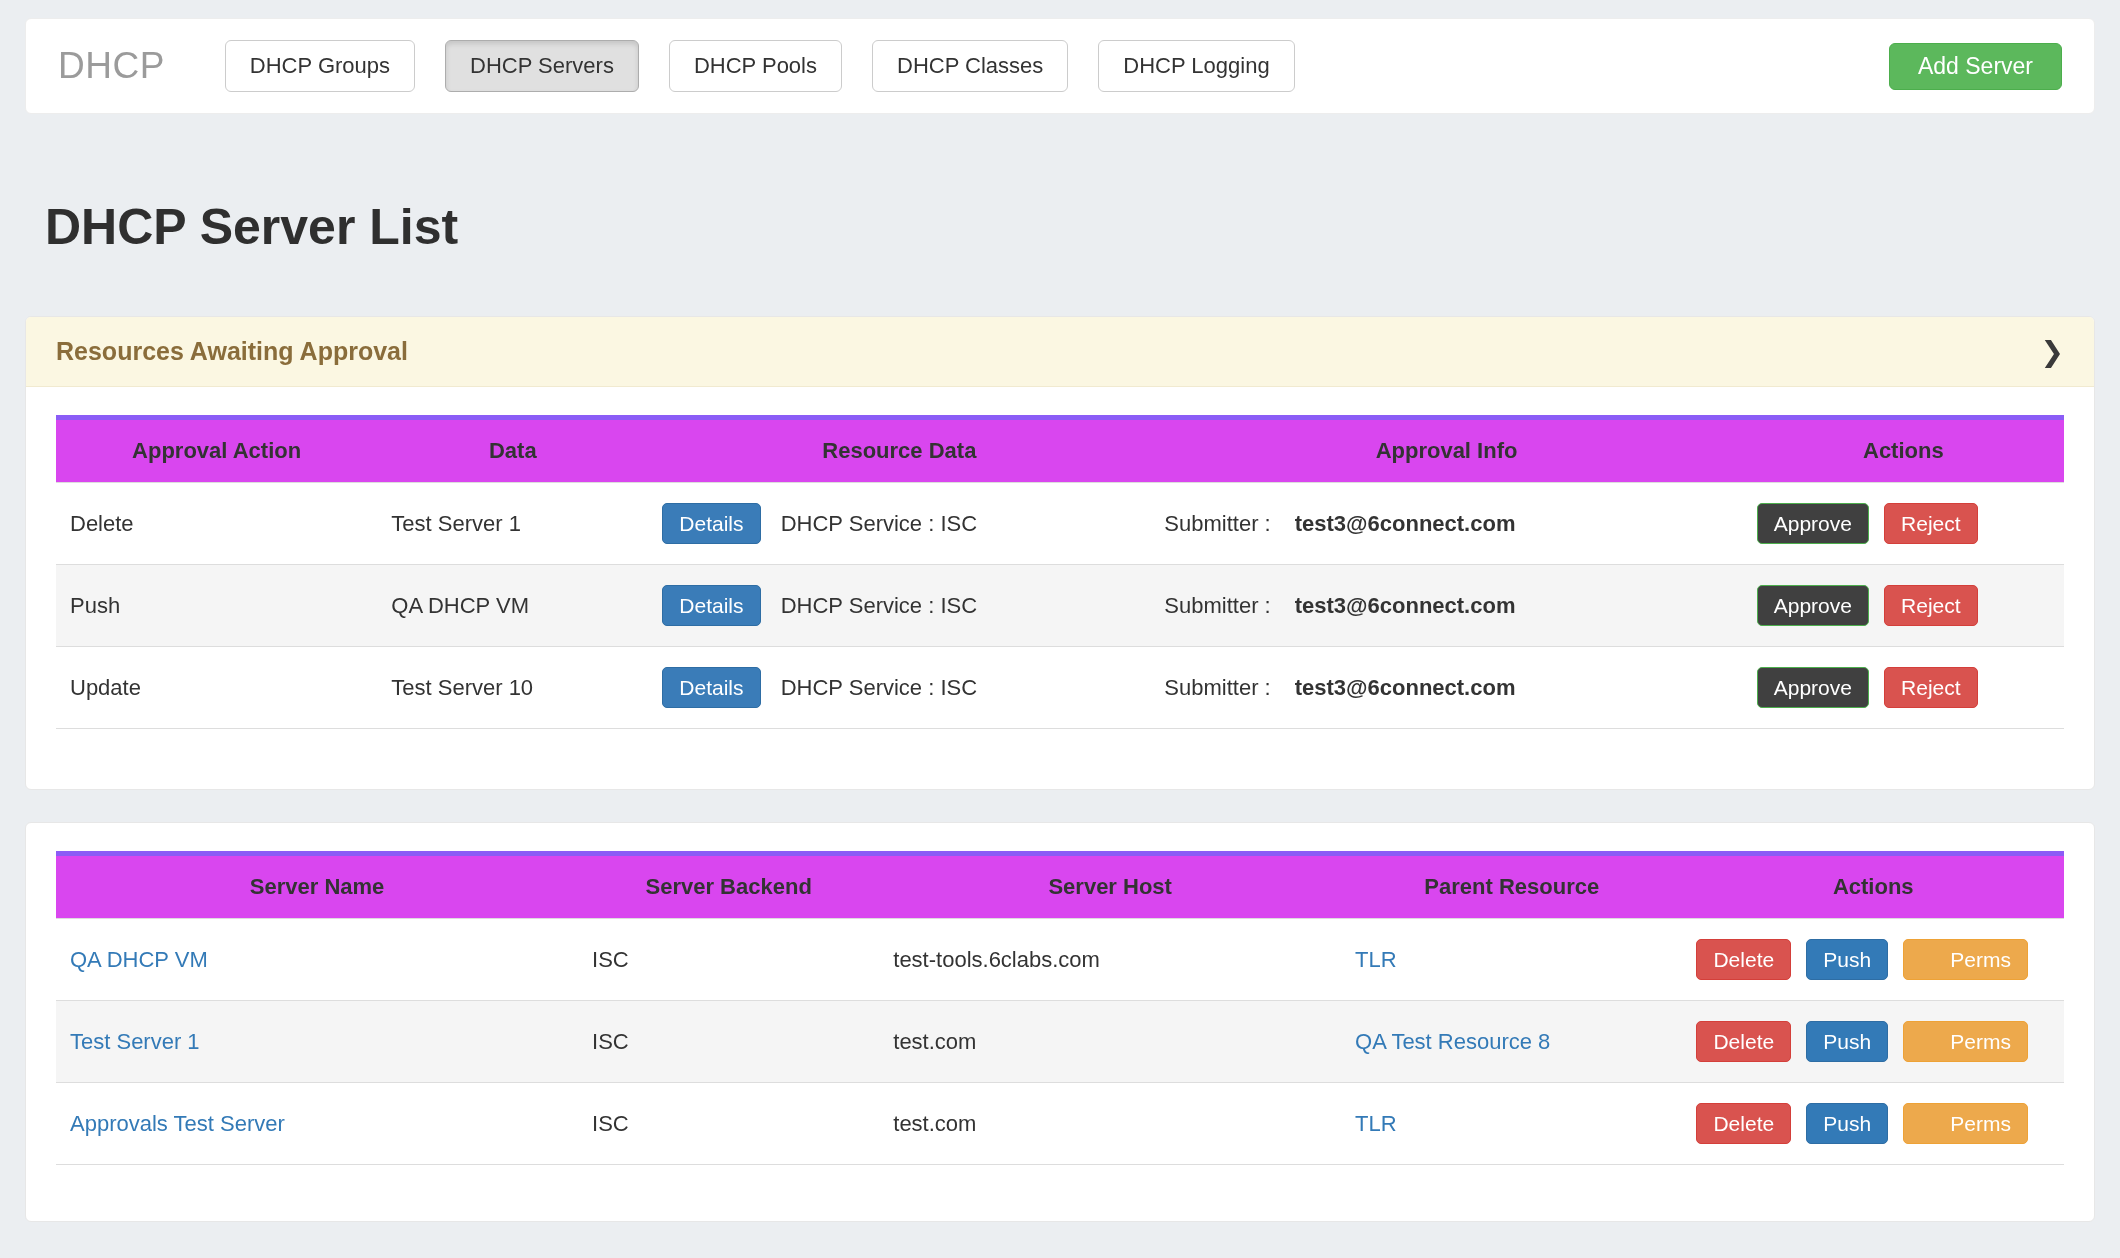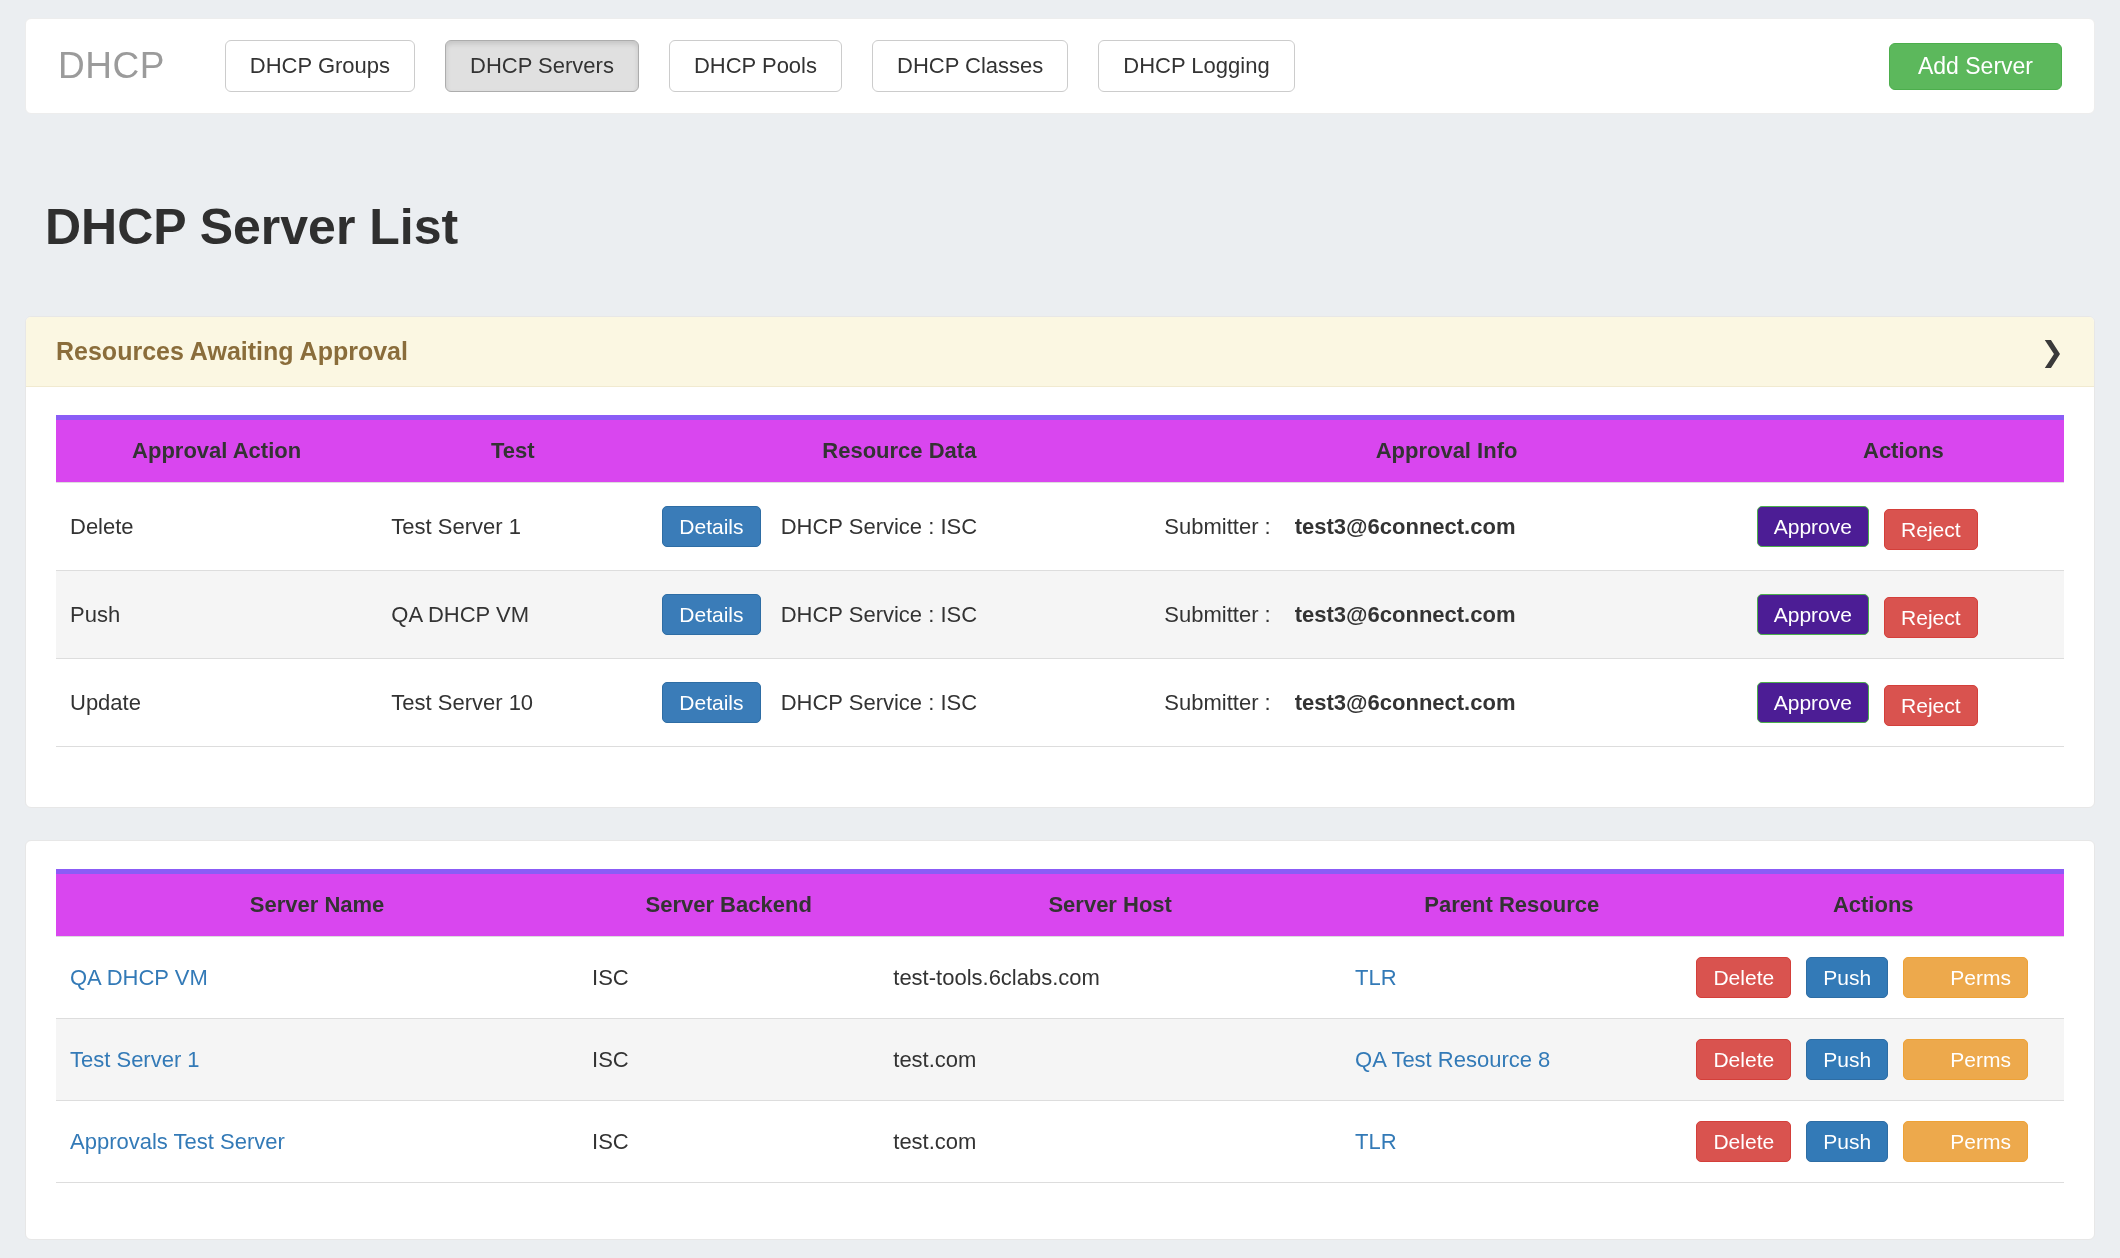--- a/index.html
+++ b/index.html
@@ -128,22 +128,22 @@
     color: #ffffff;
     border: 1px solid transparent;
     border-radius: 5px;
     padding: 9px 16px;
     cursor: pointer;
     line-height: 1;
     vertical-align: middle;
   }
   .btn + .btn { margin-left: 9px; }
   .btn-details { background: #3a7cb8; border-color: #2e6da4; }
-  .btn-approve { background: #4c1d95; border-color: #4cae4c; }
-  .btn-reject  { background: #d9534f; border-color: #d43f3a; margin-top: 6px; }
+  .btn-approve { background: #404040; border-color: #4cae4c; }
+  .btn-reject  { background: #d9534f; border-color: #d43f3a; }
   .btn-delete  { background: #d9534f; border-color: #d43f3a; }
   .btn-push    { background: #337ab7; border-color: #2e6da4; }
   .btn-perms   { background: #eda94c; border-color: #eea236; padding-left: 46px; }
   .resource-text { margin-left: 14px; vertical-align: middle; }
   .submitter-prefix { margin-right: 24px; }
 </style>
 </head>
 <body>
 
 <div class="navbar">
@@ -168,21 +168,21 @@
       <colgroup>
         <col style="width:16%">
           <col style="width:13.5%">
           <col style="width:25%">
           <col style="width:29.5%">
           <col style="width:16%">
       </colgroup>
       <thead>
         <tr>
           <th>Approval Action</th>
-          <th>Test</th>
+          <th>Data</th>
           <th>Resource Data</th>
           <th>Approval Info</th>
           <th>Actions</th>
         </tr>
       </thead>
       <tbody>
         <tr>
           <td>Delete</td>
           <td>Test Server 1</td>
           <td>

